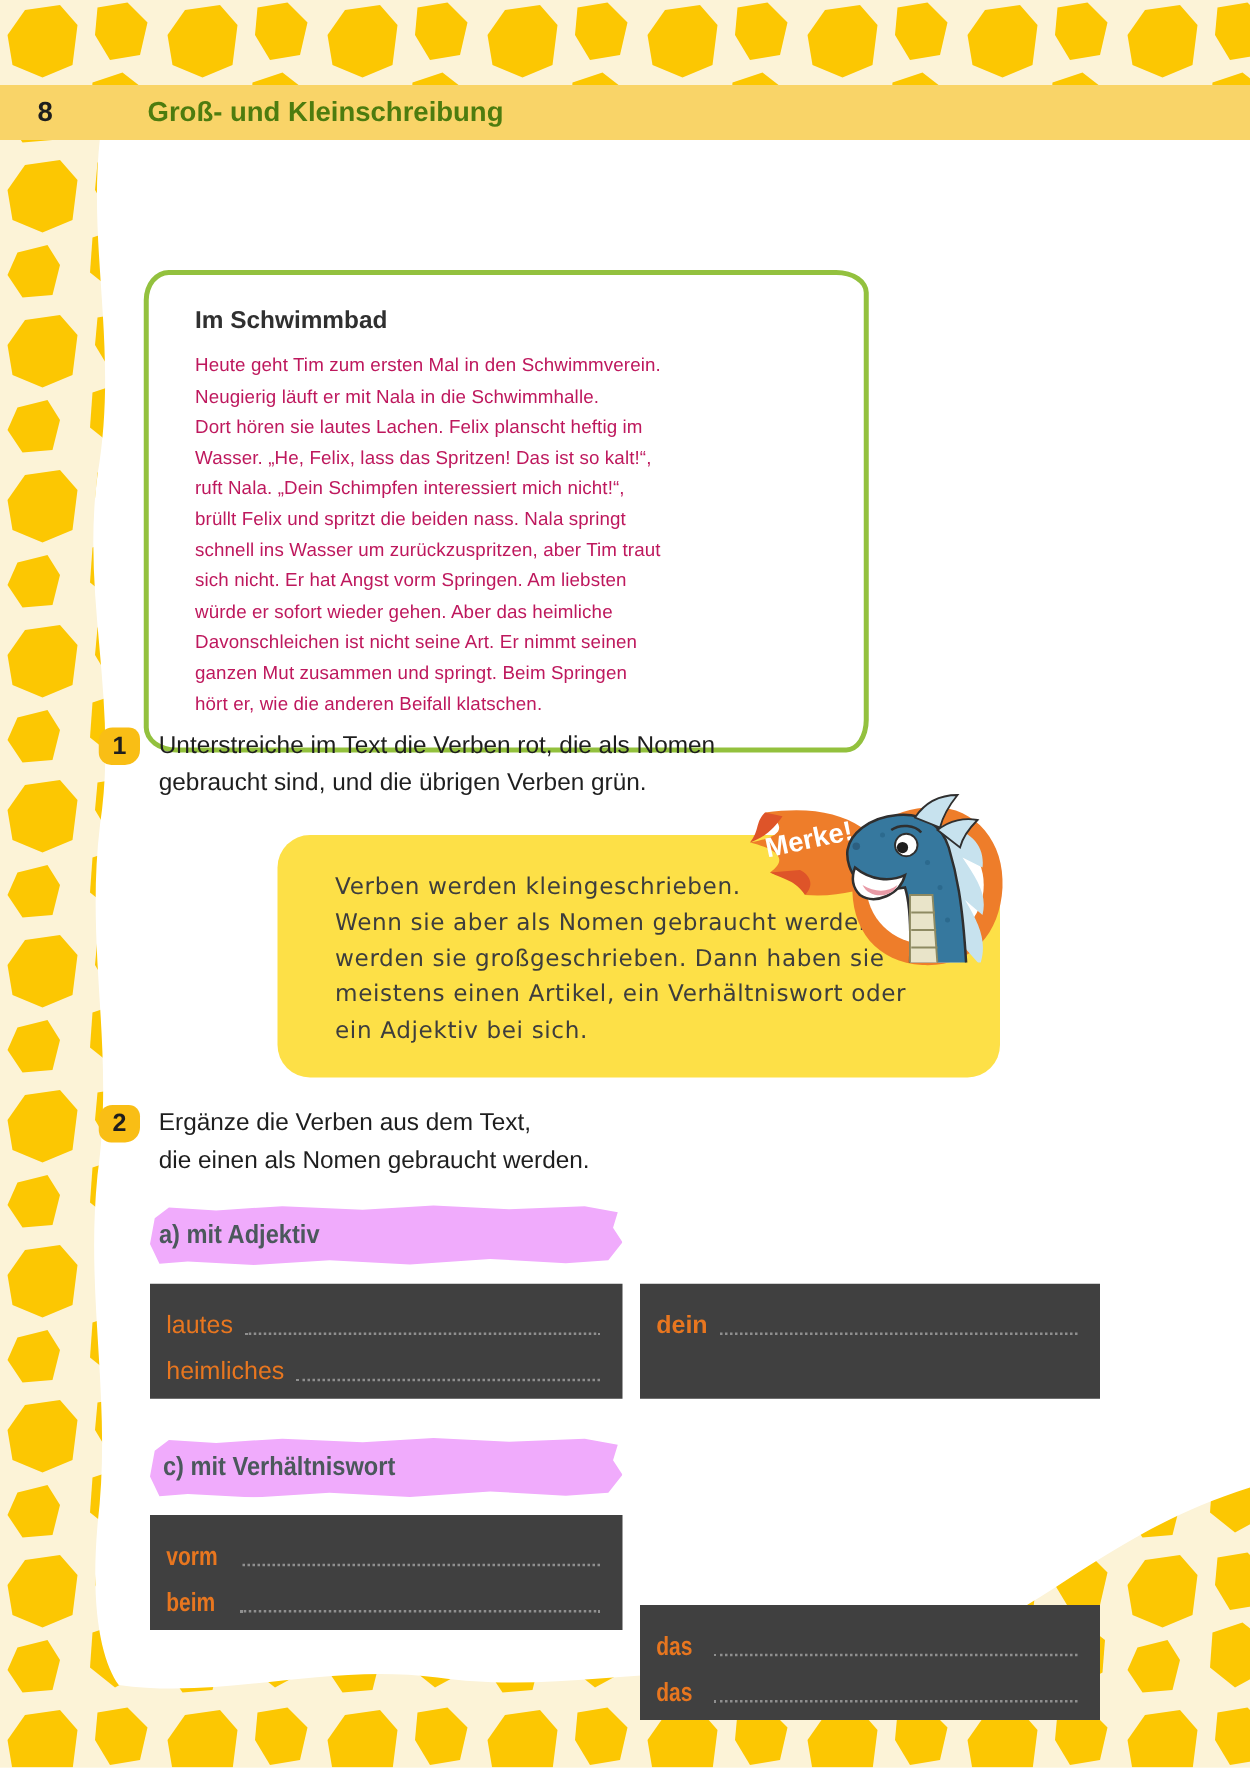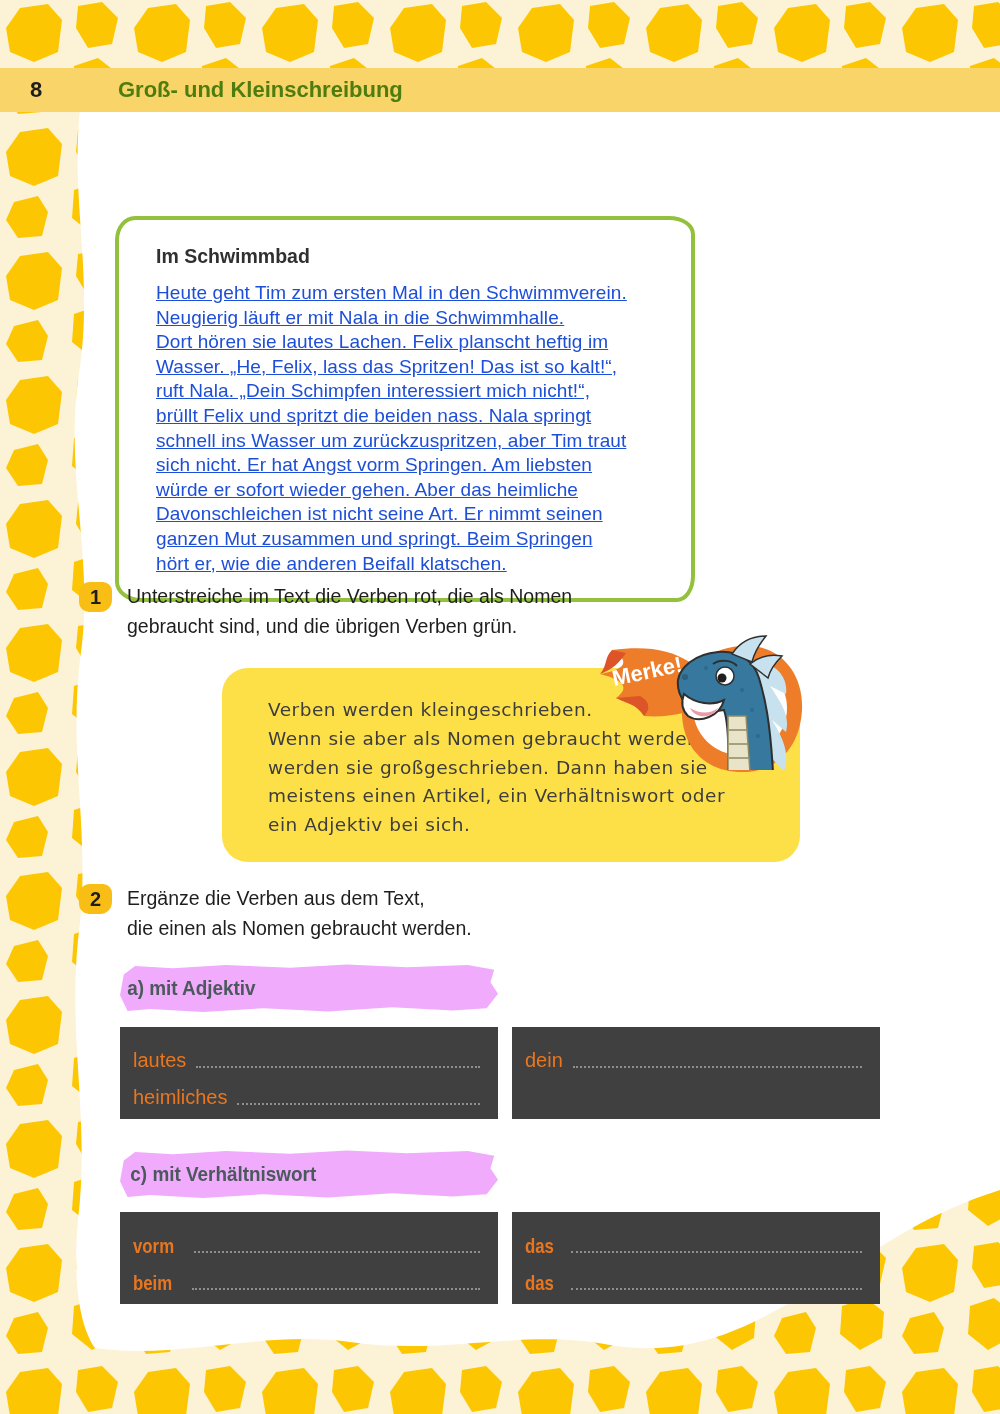--- a/index.html
+++ b/index.html
@@ -20,22 +20,22 @@
 
   
   .reading-box {
     position:absolute; left:115px; top:180px; width:580px; z-index:2;
     background:#fff; border:4.5px solid #93C13E;
     border-radius: 20px 26px 18px 26px / 24px 18px 26px 20px;
     padding:25px 38px 22px 37px; box-sizing:border-box;margin-top:36px;
   }
   .reading-title { font-size:19.5px; font-weight:bold; color:#303030; margin:0 0 13px 0; }
   .reading-text {
-    margin:0; font-size:19px; line-height:24.6px; color:#1d4ed8;
-    white-space:pre-line; letter-spacing:0.1px;text-decoration:underline;
+    margin:0; font-size:15px; line-height:24.6px; color:#be185d;
+    white-space:pre-line; letter-spacing:0.1px;
   }
 
   
   .task { position:absolute; display:flex; gap:15px; z-index:2; align-items:flex-start; }
   .task-1 { left:79px; top:581px; }
   .task-2 { left:79px; top:883px; }
   .task-badge {
     flex:0 0 auto; width:33px; height:30px; margin-top:1px;
     background:#F9BE15; border-radius:11px 9px 12px 10px;
     display:flex; align-items:center; justify-content:center;
@@ -70,23 +70,23 @@
   .banner-b { left:512px; top:964px; width:368px; }
   .banner-c { left:120px; top:1150px; width:378px; }
   .banner-d { left:512px; top:1150px; width:368px; }
 
   
   .answer-box {
     position:absolute; background:#404040; height:92px; z-index:2;
     padding:9px 16px 0 13px; box-sizing:border-box;
   }
   .box-a { left:120px; top:1027px; width:378px; }
-  .box-b { left:512px; top:1027px; width:368px; }
+  .box-b { left:512px; top:1027px; width:368px;font-weight:bold; }
   .box-c { left:120px; top:1212px; width:378px; }
-  .box-d { left:512px; top:1212px; width:368px; }
+  .box-d { left:512px; top:1284px; width:368px; }
   .answer-row { display:flex; align-items:flex-end; height:37px; }
   .answer-word { color:#E8761F; font-size:20px; line-height:25px; white-space:nowrap; }
   .answer-word.condensed {
     font-weight:bold; font-size:21px;
     transform:scaleX(0.8); transform-origin:left bottom;
   }
   .dots { flex:1 1 auto; border-bottom:2.5px dotted #8F8F8F; margin:0 2px 5px 10px; }
 </style>
 </head>
 <body>

